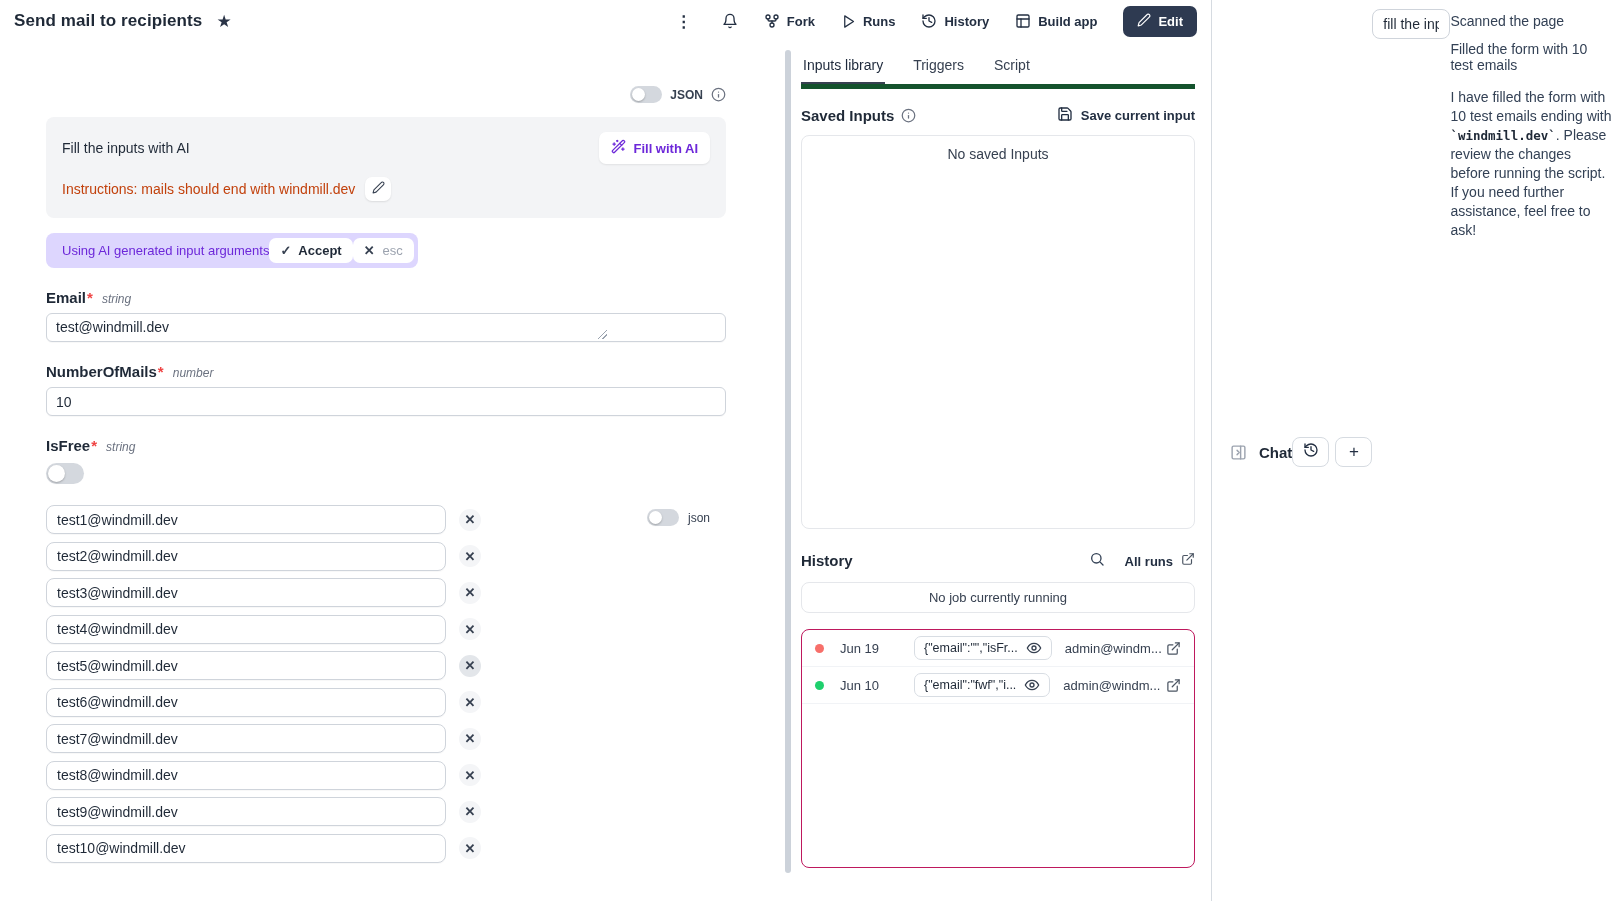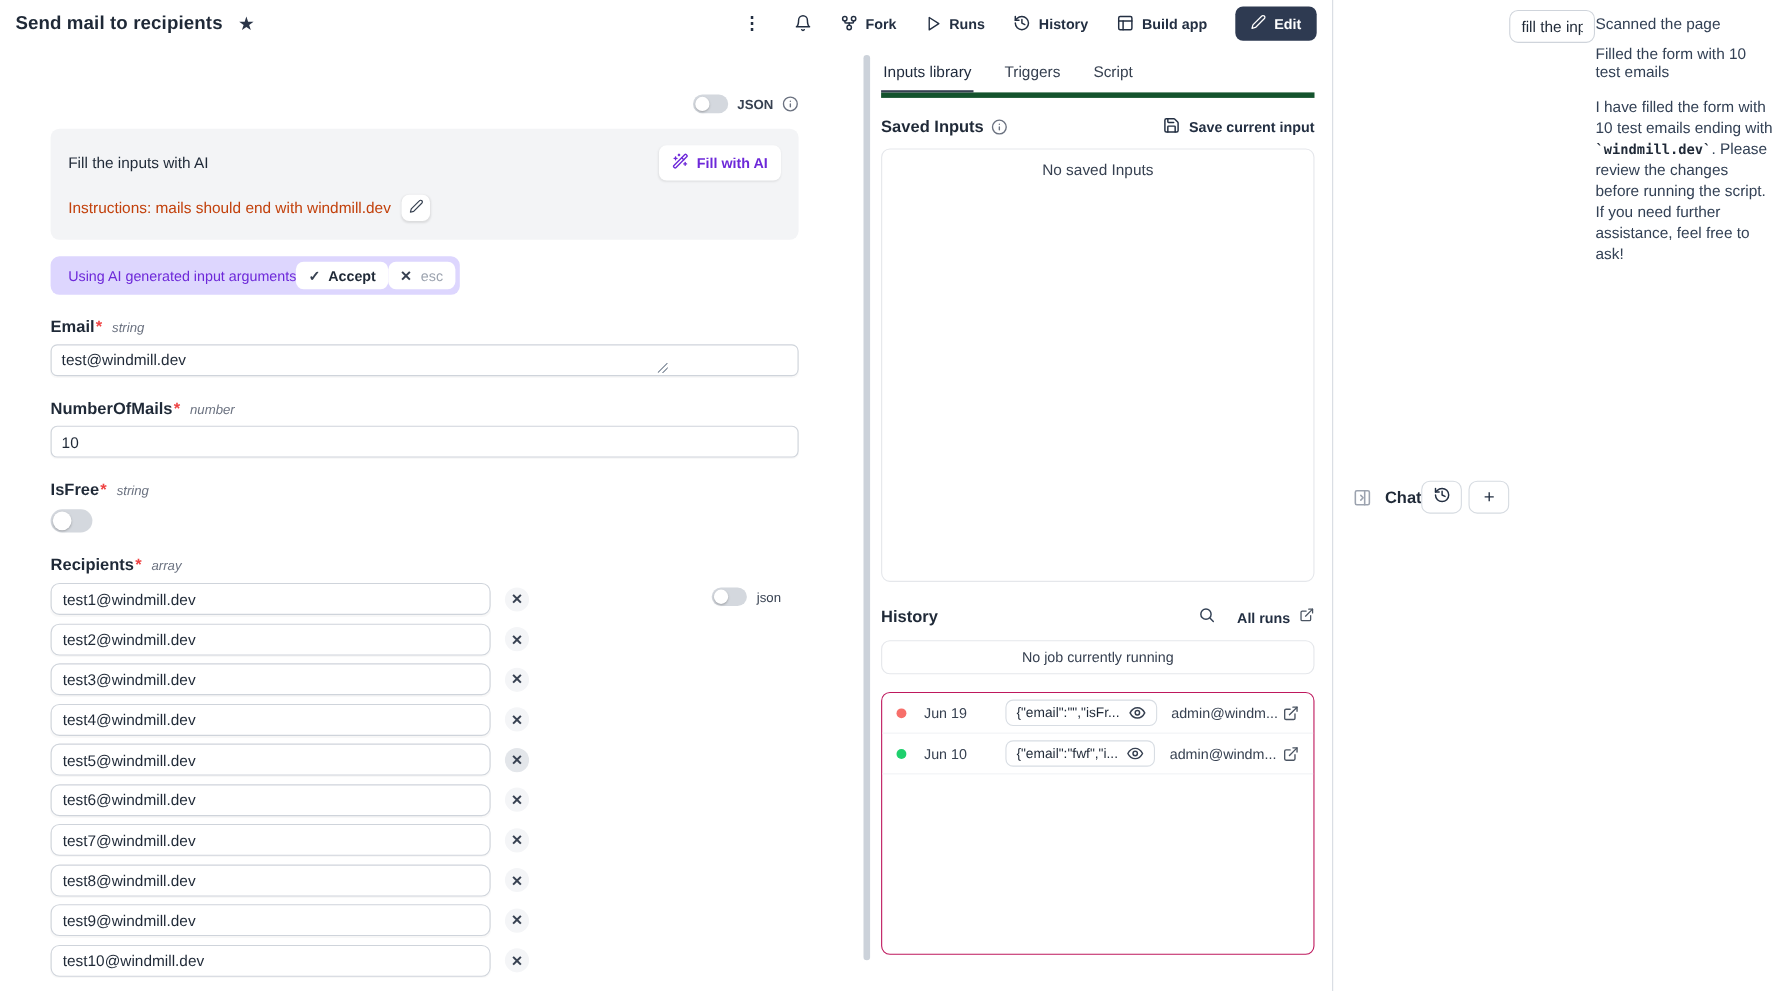--- a/index.html
+++ b/index.html
@@ -266,24 +266,20 @@
           <div class="field-label-row">
             <span class="field-label"><span>IsFree</span><span class="req">*</span></span>
             <span class="field-type">string</span>
           </div>
           <div class="toggle md bool-toggle">
               <div class="knob"></div>
             </div>
         </div>
 
         <div class="field">
-          <div class="field-label-row">
-            <span class="field-label"><span>Recipients</span><span class="req">*</span></span>
-            <span class="field-type">array</span>
-          </div>
           <div class="recip-list" id="recip-list">
             <div class="json-toggle-abs">
               <div class="toggle sm">
                   <div class="knob"></div>
                 </div>
               <span class="toggle-label">json</span>
             </div>
           <div class="recip-row">
                 <input class="recip-input" value="test1@windmill.dev" style="">
                 <button class="recip-x">✕</button>

